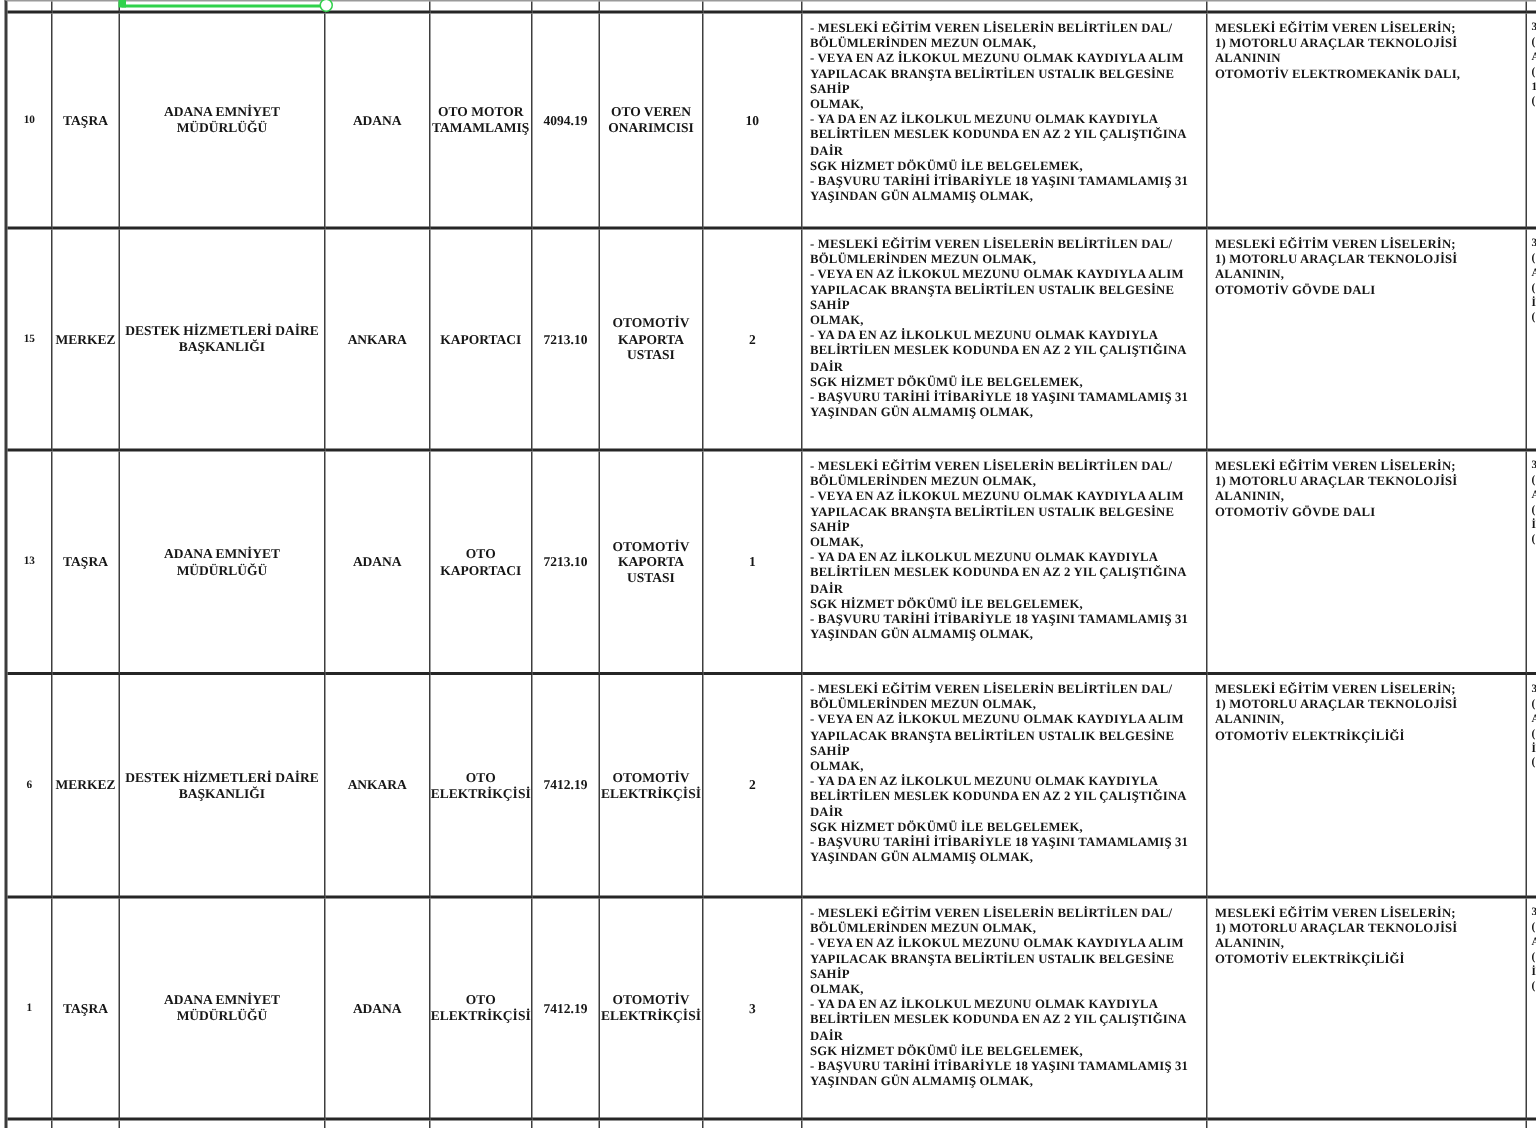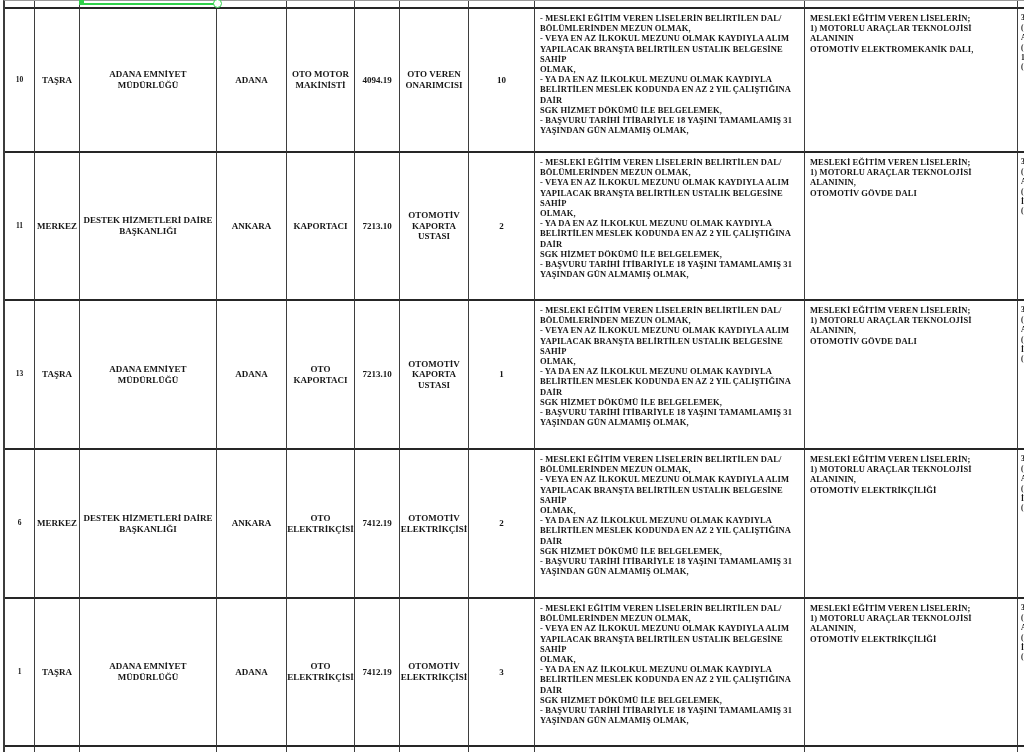--- a/index.html
+++ b/index.html
@@ -64,21 +64,21 @@
       <div class="cell empty"></div>
       <div class="cell empty clip"></div>
     </div>
 
     <div class="row">
       <div class="cell sira">10</div>
       <div class="cell">TAŞRA</div>
       <div class="cell">ADANA EMNİYET MÜDÜRLÜĞÜ</div>
       <div class="cell">ADANA</div>
       <div class="cell">OTO MOTOR
-MAKİNİSTİ</div>
+TAMAMLAMIŞ</div>
       <div class="cell">4094.19</div>
       <div class="cell">OTO VEREN
 ONARIMCISI</div>
       <div class="cell">10</div>
       <div class="cell long">- MESLEKİ EĞİTİM VEREN LİSELERİN BELİRTİLEN DAL/
 BÖLÜMLERİNDEN MEZUN OLMAK,
 - VEYA EN AZ İLKOKUL MEZUNU OLMAK KAYDIYLA ALIM
 YAPILACAK BRANŞTA BELİRTİLEN USTALIK BELGESİNE SAHİP
 OLMAK,
 - YA DA EN AZ İLKOLKUL MEZUNU OLMAK KAYDIYLA
@@ -91,21 +91,21 @@
 OTOMOTİV ELEKTROMEKANİK DALI,</div>
       <div class="cell clip">3
 (
 A
 (
 1
 (</div>
     </div>
 
     <div class="row">
-      <div class="cell sira">11</div>
+      <div class="cell sira">15</div>
       <div class="cell">MERKEZ</div>
       <div class="cell">DESTEK HİZMETLERİ DAİRE
 BAŞKANLIĞI</div>
       <div class="cell">ANKARA</div>
       <div class="cell">KAPORTACI</div>
       <div class="cell">7213.10</div>
       <div class="cell">OTOMOTİV
 KAPORTA
 USTASI</div>
       <div class="cell">2</div>

